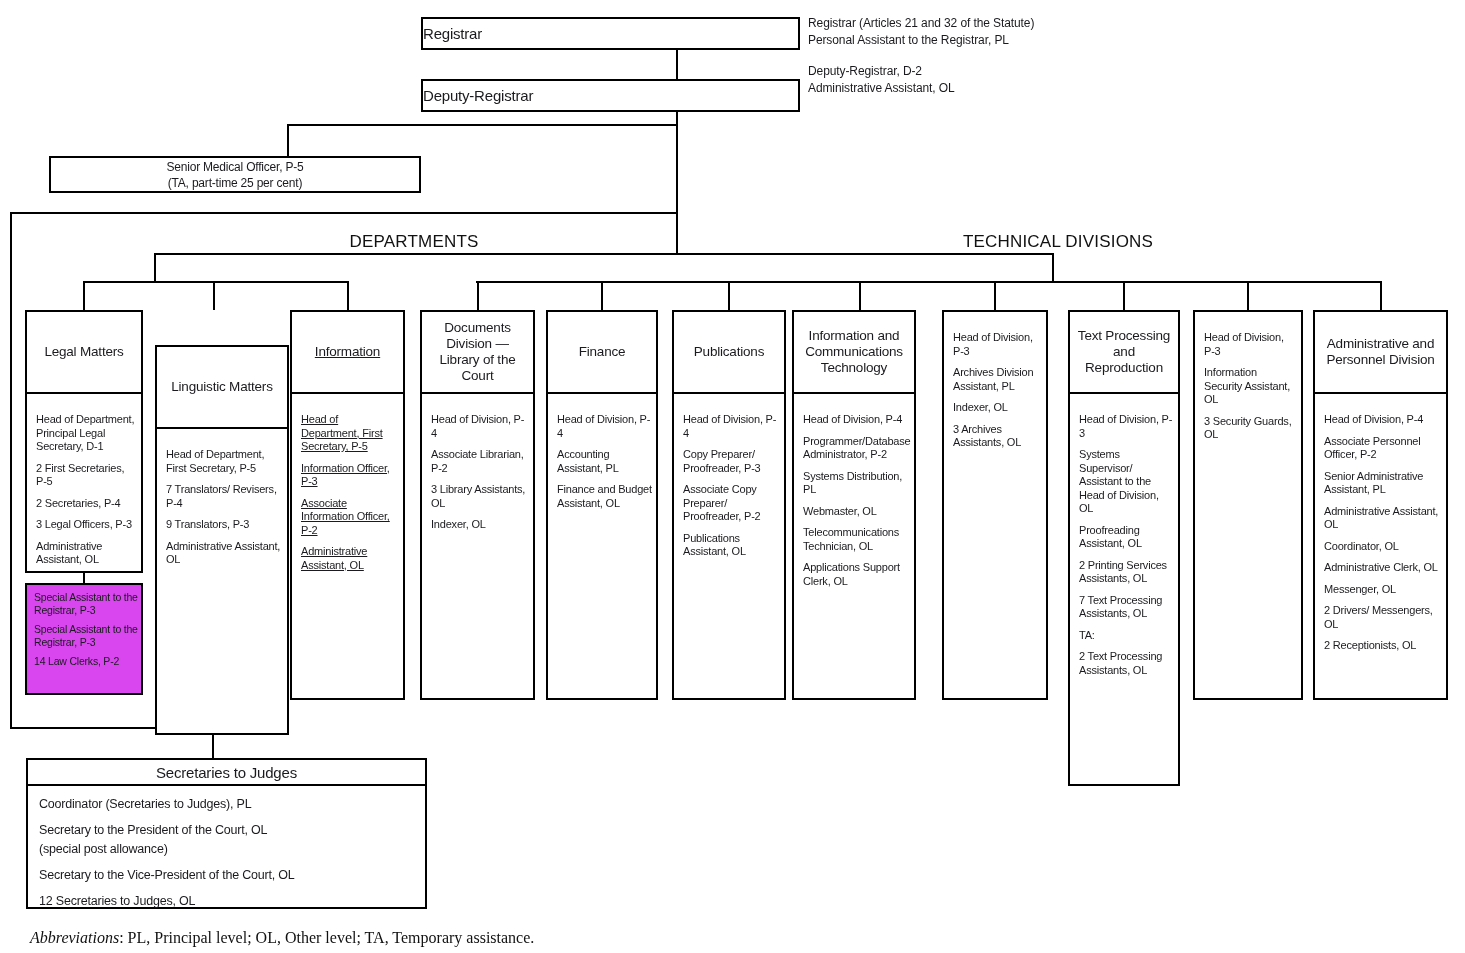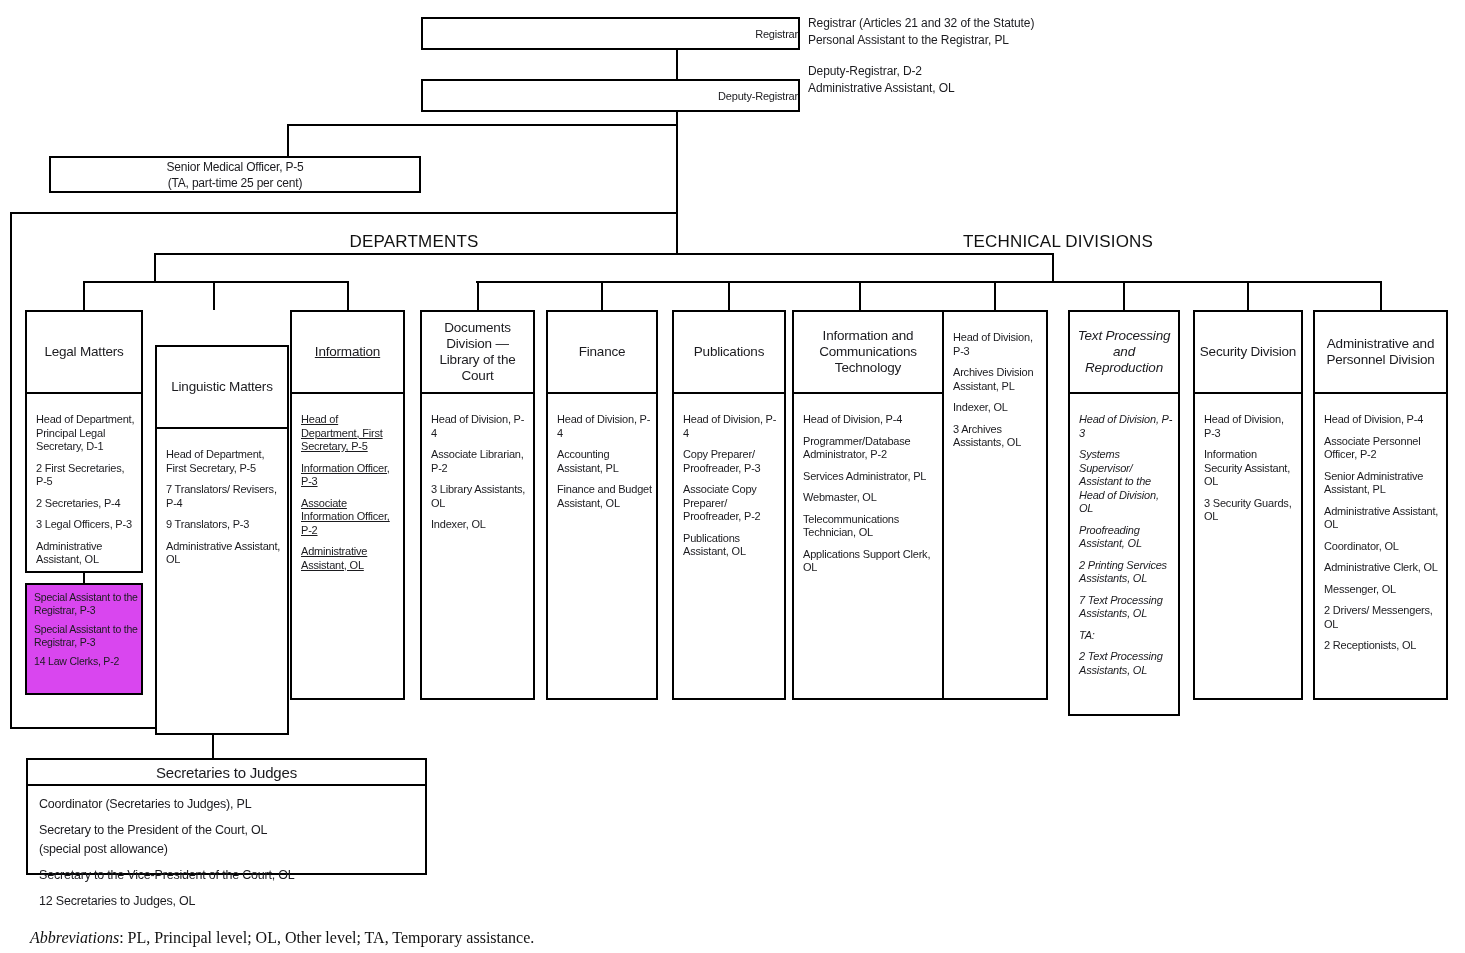--- a/index.html
+++ b/index.html
@@ -3,21 +3,21 @@
 <meta charset="utf-8">
 <style>
   html,body{margin:0;padding:0;background:#ffffff;}
   #canvas{
     position:relative;width:1465px;height:953px;background:#fff;overflow:hidden;
     font-family:"Liberation Sans",sans-serif;color:#1b1b1f;
     letter-spacing:-0.2px;
   }
   .line{position:absolute;background:#000;}
   .box{position:absolute;border:2px solid #000;background:#fff;box-sizing:border-box;}
-  .top-label{display:flex;align-items:center;justify-content:flex-end;font-size:11px;}
+  .top-label{display:flex;align-items:center;justify-content:flex-start;font-size:15px;}
   .note{position:absolute;font-size:12px;line-height:17px;letter-spacing:-0.1px;}
   .section-heading{position:absolute;font-size:17px;line-height:20px;text-align:center;letter-spacing:0.2px;color:#111;}
   .medical-box{display:flex;flex-direction:column;align-items:center;justify-content:center;font-size:12px;line-height:16px;text-align:center;}
   .unit{position:absolute;border:2px solid #000;background:#fff;box-sizing:border-box;}
   .unit-title{border-bottom:2px solid #000;height:80px;display:flex;align-items:center;justify-content:center;
     text-align:center;font-size:13.5px;line-height:16px;padding:0 3px;}
   .unit-staff{padding:19px 4px 0 9px;font-size:11px;line-height:13.5px;}
   .unit-staff p{margin:0 0 8px 0;}
   .attached{position:absolute;border:2px solid #000;background:#d946ef;box-sizing:border-box;}
   .attached .unit-staff{padding:6px 2px 0 7px;font-size:10.5px;line-height:13px;}
@@ -133,56 +133,55 @@
       <div class="unit" style="left: 672px; top: 310px; width: 114px; height: 390px;">
         <div class="unit-title">Publications</div>
         <div class="unit-staff">
           <p>Head of Division, P-4</p>
           <p>Copy Preparer/ Proofreader, P-3</p>
           <p>Associate Copy Preparer/ Proofreader, P-2</p>
           <p>Publications Assistant, OL</p>
         </div>
       </div>
       <div class="line" style="left: 728px; top: 281px; width: 2px; height: 29px;"></div>
-      <div class="unit" style="left: 792px; top: 310px; width: 152px; height: 390px;">
+      <div class="unit" style="left: 792px; top: 310px; width: 124px; height: 390px;">
         <div class="unit-title">Information and Communications Technology</div>
         <div class="unit-staff">
           <p>Head of Division, P-4</p>
           <p>Programmer/Database Administrator, P-2</p>
-          <p>Services Administrator, PL</p>
+          <p>Systems Distribution, PL</p>
           <p>Webmaster, OL</p>
           <p>Telecommunications Technician, OL</p>
           <p>Applications Support Clerk, OL</p>
         </div>
       </div>
       <div class="line" style="left: 859px; top: 281px; width: 2px; height: 29px;"></div>
       <div class="unit" style="left: 942px; top: 310px; width: 106px; height: 390px;">
         <div class="unit-staff">
           <p>Head of Division, P-3</p>
           <p>Archives Division Assistant, PL</p>
           <p>Indexer, OL</p>
           <p>3 Archives Assistants, OL</p>
         </div>
       </div>
       <div class="line" style="left: 994px; top: 281px; width: 2px; height: 29px;"></div>
-      <div class="unit" style="left: 1068px; top: 310px; width: 112px; height: 406px; font-style: italic;">
+      <div class="unit" style="left: 1068px; top: 310px; width: 112px; height: 476px;">
         <div class="unit-title">Text Processing and Reproduction</div>
         <div class="unit-staff">
           <p>Head of Division, P-3</p>
           <p>Systems Supervisor/ Assistant to the Head of Division, OL</p>
           <p>Proofreading Assistant, OL</p>
           <p>2 Printing Services Assistants, OL</p>
           <p>7 Text Processing Assistants, OL</p>
           <p>TA:</p>
           <p>2 Text Processing Assistants, OL</p>
         </div>
       </div>
       <div class="line" style="left: 1123px; top: 281px; width: 2px; height: 29px;"></div>
       <div class="unit" style="left: 1193px; top: 310px; width: 110px; height: 390px;">
-        <div class="unit-title">Security Division</div>
         <div class="unit-staff">
           <p>Head of Division, P-3</p>
           <p>Information Security Assistant, OL</p>
           <p>3 Security Guards, OL</p>
         </div>
       </div>
       <div class="line" style="left: 1247px; top: 281px; width: 2px; height: 29px;"></div>
       <div class="unit" style="left: 1313px; top: 310px; width: 135px; height: 390px;">
         <div class="unit-title">Administrative and Personnel Division</div>
         <div class="unit-staff">
@@ -193,21 +192,21 @@
           <p>Coordinator, OL</p>
           <p>Administrative Clerk, OL</p>
           <p>Messenger, OL</p>
           <p>2 Drivers/ Messengers, OL</p>
           <p>2 Receptionists, OL</p>
         </div>
       </div>
       <div class="line" style="left: 1380px; top: 281px; width: 2px; height: 29px;"></div>
     </div>
 
-  <div class="box" id="secretaries-box" style="left:26px;top:758px;width:401px;height:117px;">
+  <div class="box" id="secretaries-box" style="left:26px;top:758px;width:401px;height:151px;">
     <div class="sec-title">Secretaries to Judges</div>
     <div class="sec-body" id="sec-body">
         <p>Coordinator (Secretaries to Judges), PL</p>
         <p>Secretary to the President of the Court, OL<br>(special post allowance)</p>
         <p>Secretary to the Vice-President of the Court, OL</p>
         <p>12 Secretaries to Judges, OL</p>
       </div>
   </div>
 
   <div id="footnote">

